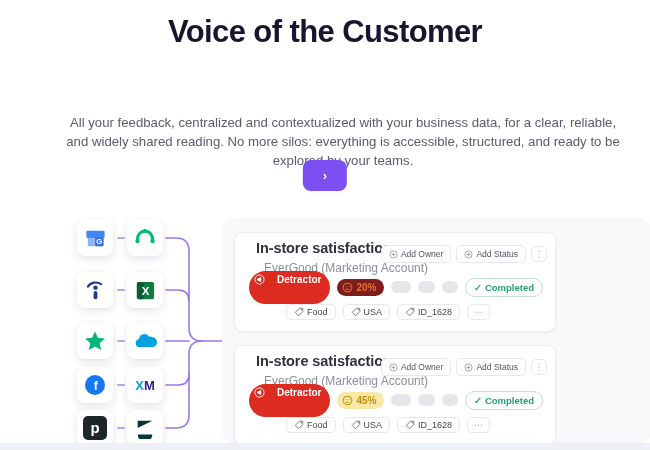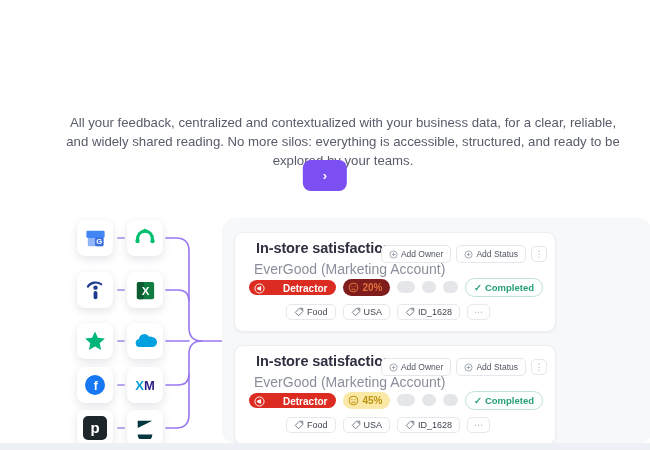--- a/index.html
+++ b/index.html
@@ -24,29 +24,29 @@
   .p-sq{width:24px;height:24px;background:#1d262b;border-radius:5px;color:#fff;font-weight:700;
         font-size:15px;display:flex;align-items:center;justify-content:center;padding-bottom:2px;box-sizing:border-box;}
   
   .connectors{position:absolute;left:0;top:0;pointer-events:none;}
   
   .panel{position:absolute;left:222px;top:218px;width:430px;height:226px;background:#f7f8fa;border-radius:14px;}
   .card{position:absolute;left:12px;width:320px;height:98px;background:#fff;border:1px solid #eceef2;
         border-radius:9px;box-shadow:0 1px 3px rgba(24,26,60,.05);}
   .card.c1{top:14px;} .card.c2{top:127px;}
   .card-title{position:absolute;left:21px;top:7px;font-size:14.5px;font-weight:700;color:#2f3040;letter-spacing:-0.1px;}
-  .card-sub{position:absolute;left:19px;top:28px;font-size:14px;color:#8b8f9b;}
+  .card-sub{position:absolute;left:29px;top:28px;font-size:12px;color:#8b8f9b;}
   .card-actions{position:absolute;right:8px;top:12px;display:flex;align-items:center;gap:5px;padding-left:48px;}
   .act-btn{display:flex;align-items:center;gap:3px;background:#fff;border:1px solid #e6e7eb;border-radius:5px;
            padding:3px 7px;font-size:8.5px;color:#4f5560;cursor:pointer;font-family:"Liberation Sans",sans-serif;}
   .dots-btn{width:16px;height:16px;border:1px solid #e6e7eb;border-radius:5px;background:#fff;color:#a6abb5;
             font-size:9px;display:flex;align-items:center;justify-content:center;cursor:pointer;}
   .badge-row{position:absolute;left:14px;right:12px;top:44px;display:flex;align-items:center;gap:7px;height:20px;}
-  .sent-pill{display:flex;align-items:flex-end;gap:18px;background:#dc2b20;color:#fff;border-radius:999px;
-             padding:3px 9px 1px 5px;font-size:10px;font-weight:700;}
+  .sent-pill{display:flex;align-items:flex-end;gap:12px;background:#dc2b20;color:#fff;border-radius:999px;
+             padding:3px 9px 19px 5px;font-size:10px;font-weight:700;}
   .score-pill{display:flex;align-items:center;gap:3px;border-radius:999px;padding:3px 8px 3px 5px;
               font-size:10px;font-weight:700;}
   .score-orange{background:#7f1d1d;color:#e0713c;}
   .score-yellow{background:#f9e8a6;color:#bd9210;}
   .bar{height:12px;border-radius:6px;background:#e4e6ea;}
   .bar.b1{width:34px;} .bar.b2{width:28px;} .bar.b3{width:28px;}
   .status-pill{margin-left:auto;display:flex;align-items:center;gap:3px;border:1px solid #c2e3d3;background:#fdfefe;
                color:#27a173;border-radius:999px;padding:3px 8px;font-size:9.5px;font-weight:700;}
   .tag-row{position:absolute;left:14px;top:71px;display:flex;align-items:center;gap:7px;margin-left:37px;}
   .tag{display:flex;align-items:center;gap:3px;border:1px solid #e7e8ec;border-radius:5px;background:#fff;
@@ -54,20 +54,21 @@
   .more-tag{border:1px solid #e7e8ec;border-radius:5px;background:#fff;color:#9aa0aa;
             padding:2px 6px;font-size:9px;cursor:pointer;}
   .bottom-strip{position:absolute;left:0;top:443px;width:650px;height:7px;background:#edf0f4;}
 </style>
 </head>
 <body>
 
 <div class="stage">
 
   <h1 class="hero-title">
+    <span style="display:block">Voice of the Customer</span>
   </h1>
   <p class="hero-desc">All your feedback, centralized and contextualized with your business data, for a clear, reliable, and widely shared reading. No more silos: everything is accessible, structured, and ready to be explored by your teams.</p>
   <button class="cta">
     <span class="chev">›</span>
   </button>
 
   <svg class="connectors" width="650" height="450" viewBox="0 0 650 450">
     <g fill="none" stroke="#9a78ee" stroke-width="1.6" stroke-linecap="round">
       <path d="M166 238 L176 238 Q189 238 189 251 L189 328 Q189 341 202 341 L222 341"></path>
       <path d="M166 428 L176 428 Q189 428 189 415 L189 354 Q189 341 202 341"></path>

